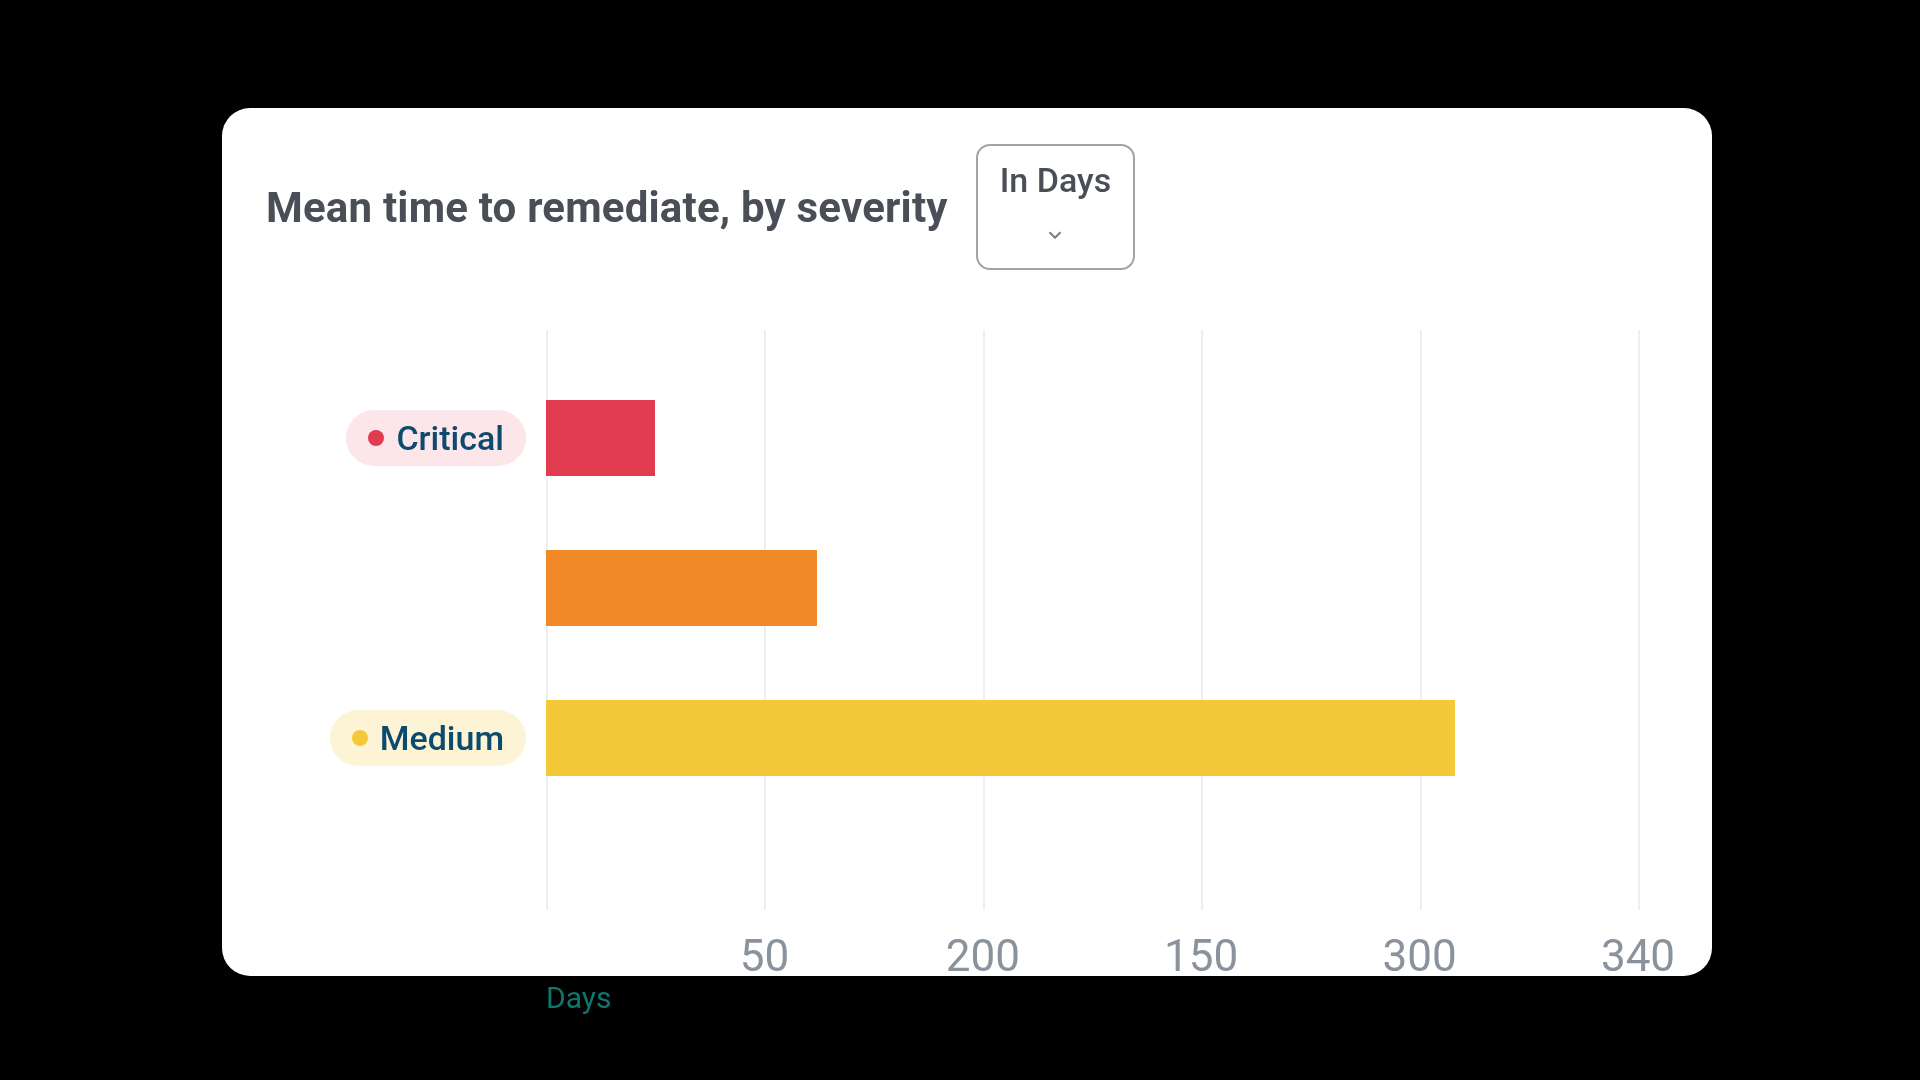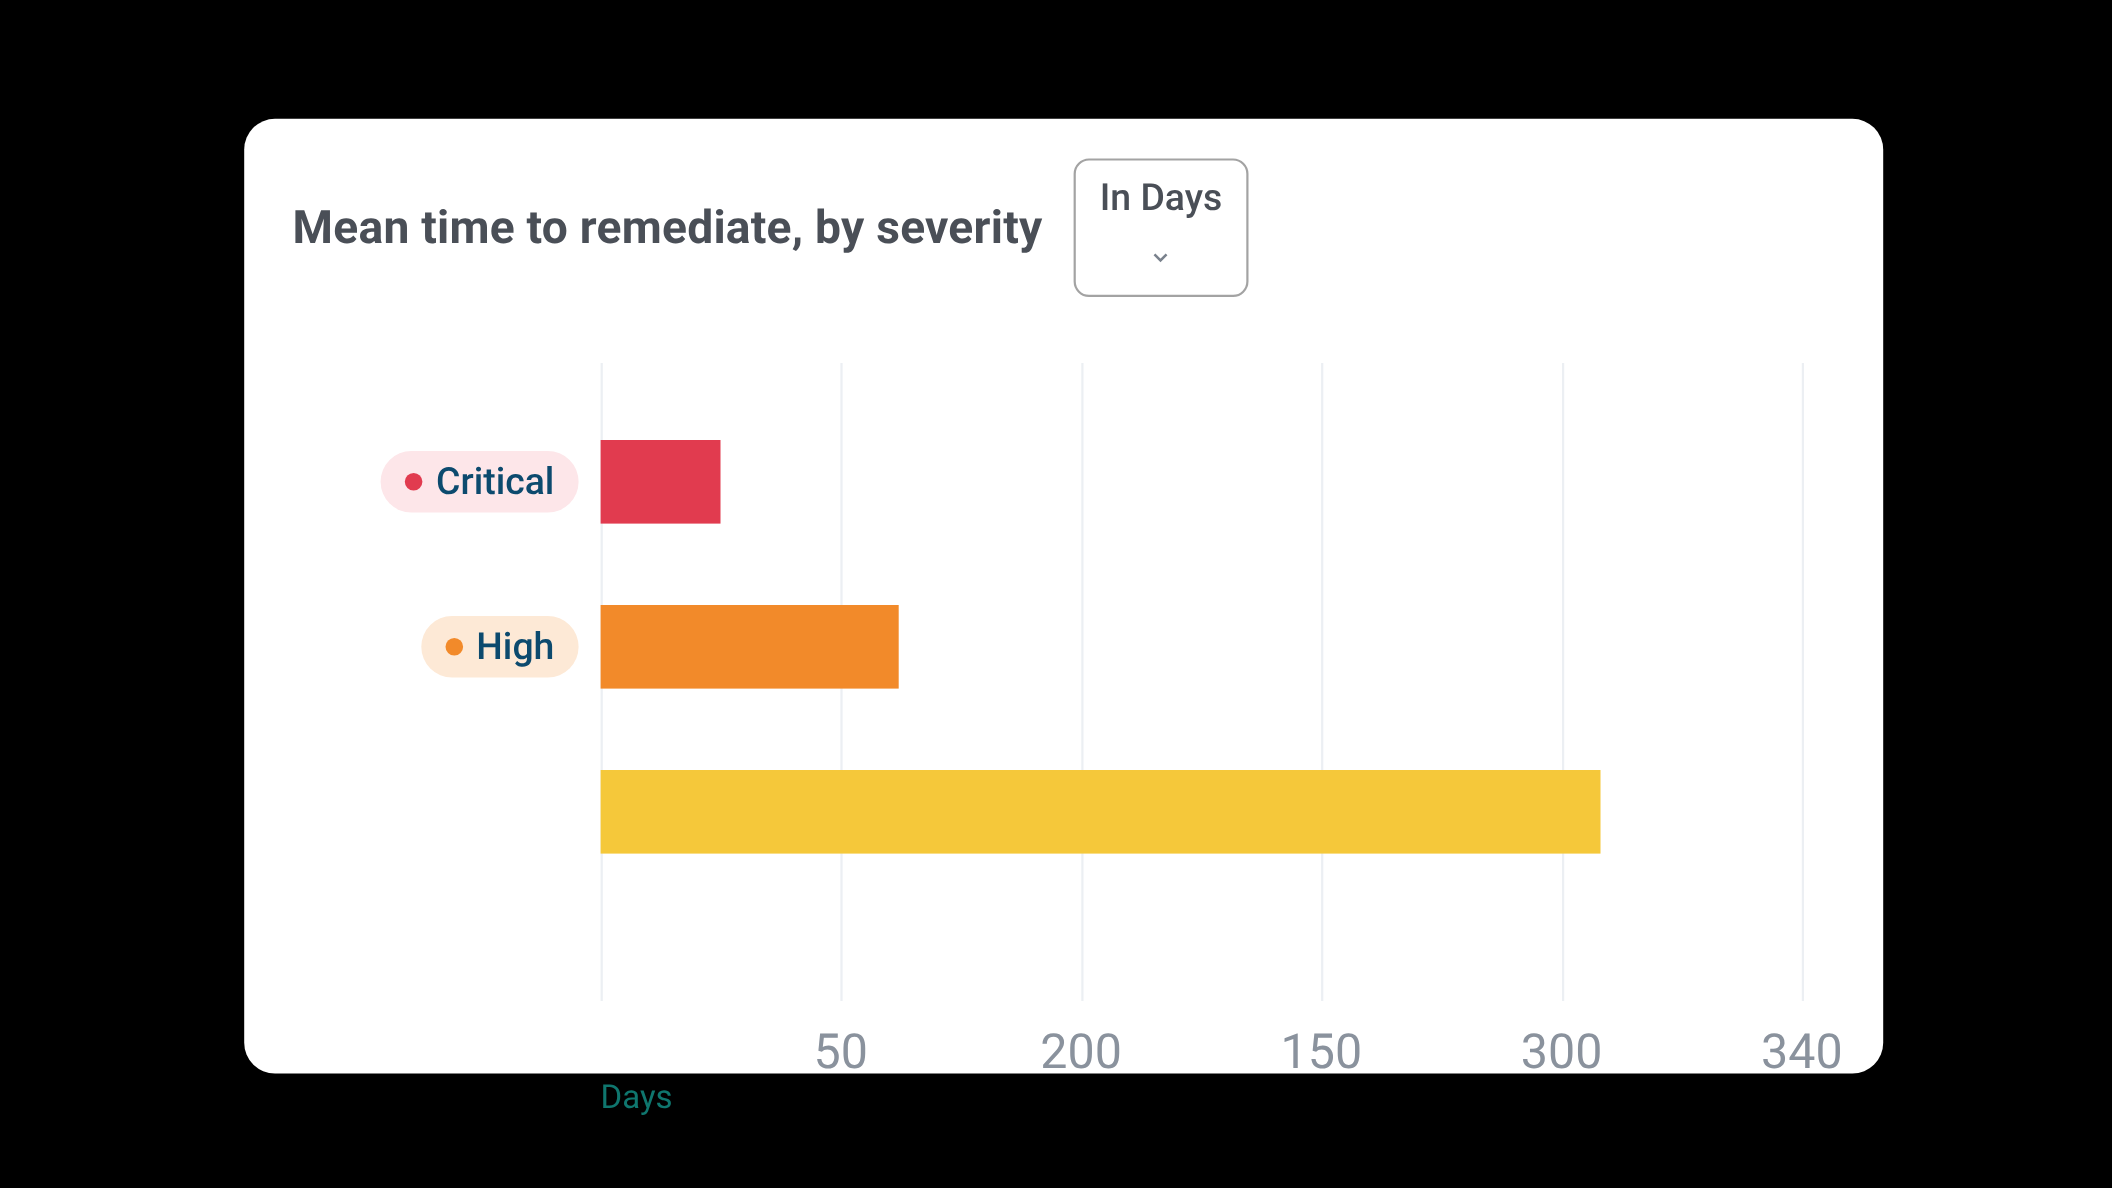--- a/index.html
+++ b/index.html
@@ -192,22 +192,22 @@
           <div class="xtick" style="left: 80%;">300</div>
           <div class="xtick" style="left: 100%;">340</div>
         </div>
       <div class="xlabel">Days</div>
     <div class="label-slot" style="top: 70px;">
           <div class="label-pill" style="background: rgb(253, 230, 233); position: static;">
             <span class="dot" style="background: rgb(225, 59, 79);"></span>
             <span>Critical</span>
           </div>
         </div>
-        <div class="label-slot" style="top: 220px;">
-          <div class="label-pill" style="background: rgb(253, 233, 214); position: static;">
-            <span class="dot" style="background: rgb(242, 138, 42);"></span>
-            <span>High</span>
+        <div class="label-slot" style="top: 370px;">
+          <div class="label-pill" style="background: rgb(253, 244, 214); position: static;">
+            <span class="dot" style="background: rgb(245, 200, 58);"></span>
+            <span>Medium</span>
           </div>
         </div>
       </div>
 
   </div>
 </div>
 
 </body></html>

